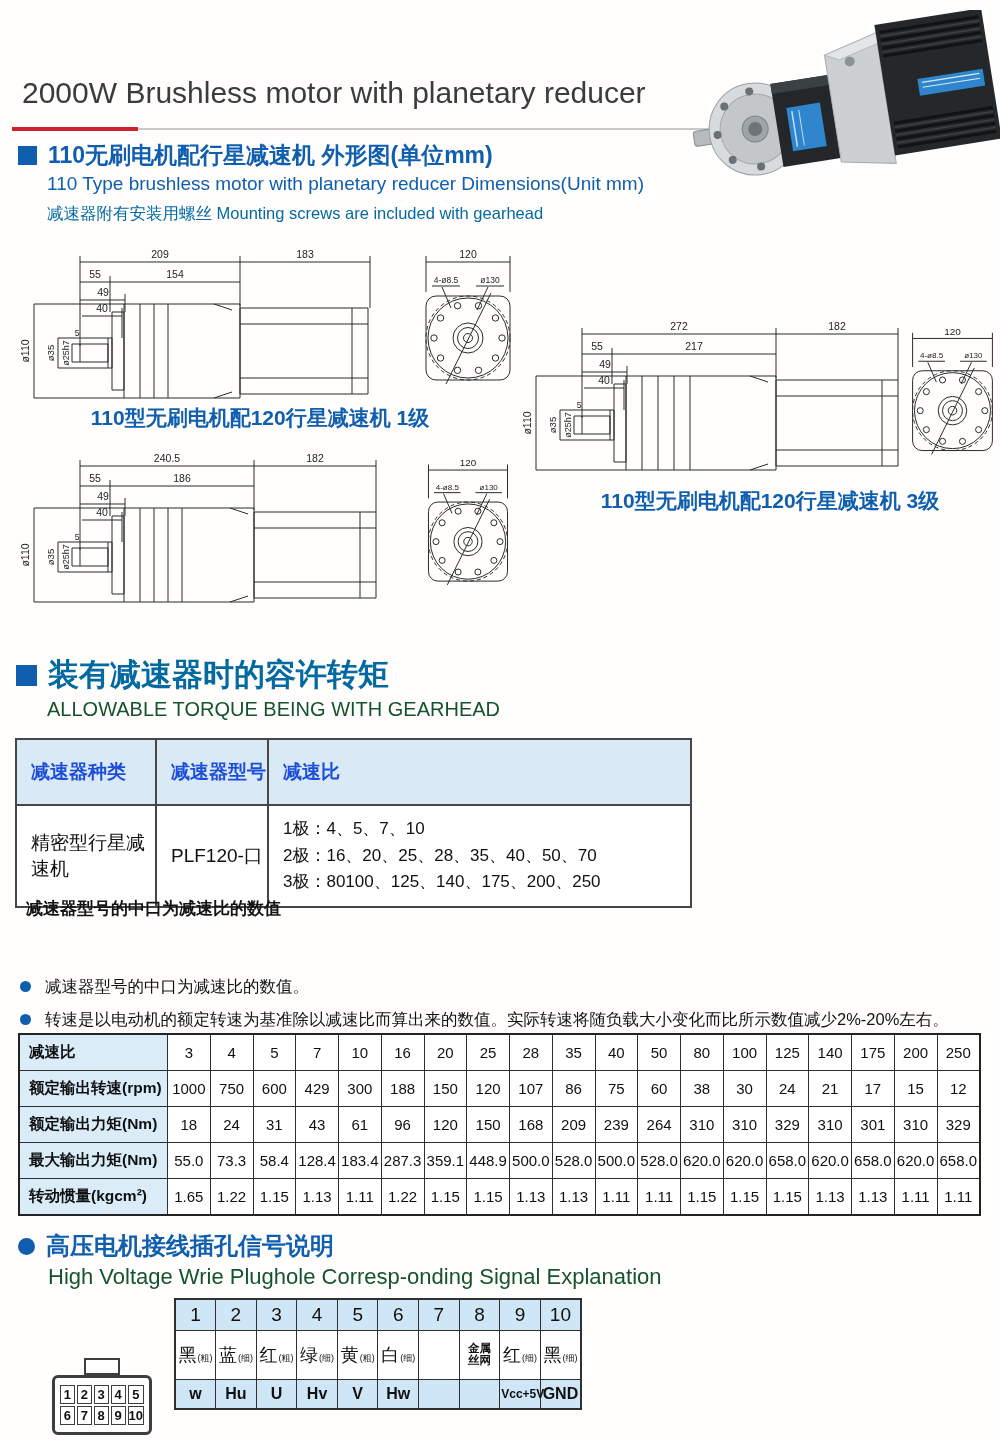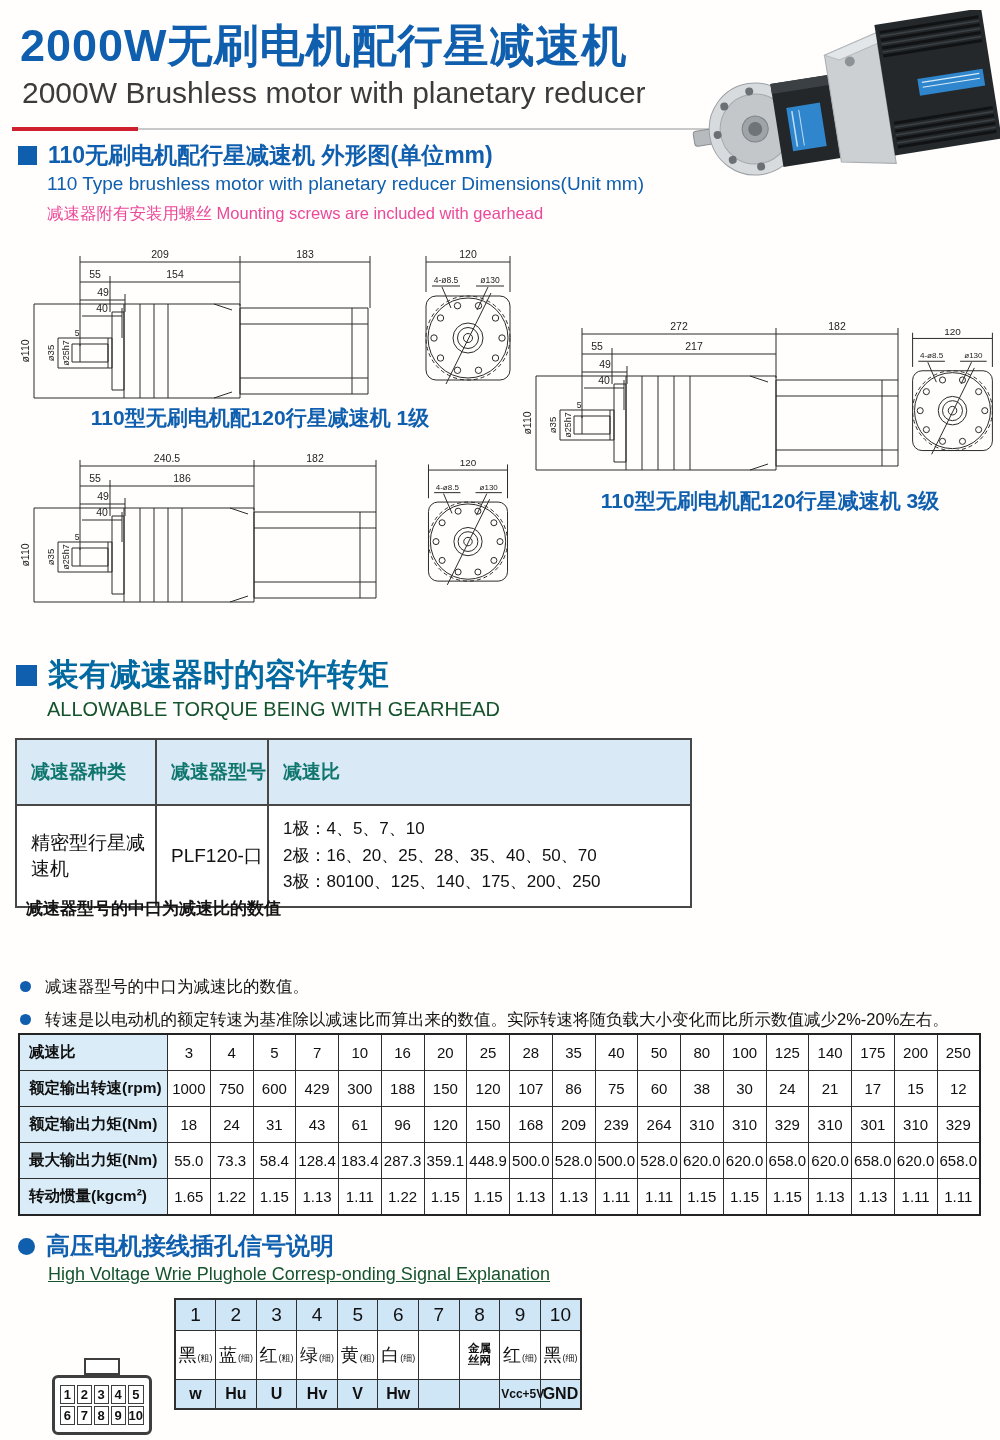--- a/index.html
+++ b/index.html
@@ -14,33 +14,33 @@
   .photo{position:absolute;right:0;top:10px;width:310px;height:208px;}
 
   
   .sec-head{position:absolute;display:flex;align-items:center;gap:11px;text-align:right;}
   .sq{width:19px;height:19px;background:#0f5fae;flex:0 0 auto;}
   .sq-big{width:21px;height:21px;background:#0f5fae;flex:0 0 auto;}
   .dot-big{width:17px;height:17px;border-radius:50%;background:#0f5fae;flex:0 0 auto;}
   .h-blue-md{font-size:23px;font-weight:bold;color:#0f5fae;white-space:nowrap;}
   .h-blue-lg{font-size:31px;font-weight:bold;color:#0369a1;white-space:nowrap;}
   .sub-en-blue{position:absolute;left:47px;top:173px;font-size:19px;font-weight:500;color:#0f5fae;white-space:nowrap;}
-  .note-dark{position:absolute;left:47px;top:203px;font-size:16.5px;color:#ec4899;white-space:nowrap;}
+  .note-dark{position:absolute;left:47px;top:203px;font-size:16.5px;color:#0369a1;white-space:nowrap;}
   .sub-en-dark{position:absolute;font-size:20px;font-weight:500;color:#14532d;white-space:nowrap;}
 
   
   .drawing{position:absolute;}
   .front-view{position:absolute;top:0;}
   .dsvg line,.dsvg rect,.dsvg circle,.dsvg polyline{vector-effect:non-scaling-stroke;}
   .dcap{position:absolute;font-size:21px;font-weight:bold;color:#0f5fae;text-align:center;white-space:nowrap;}
 
   
   .tq{position:absolute;left:15px;top:738px;border-collapse:collapse;table-layout:fixed;width:675px;}
   .tq td{border:2px solid #474747;vertical-align:middle;}
-  .tq .th{background:#d9e9f6;height:62px;font-size:19px;font-weight:bold;padding-left:14px;color:#0f766e;}
+  .tq .th{background:#d9e9f6;height:62px;font-size:19px;font-weight:bold;padding-left:14px;color:#1d4ed8;}
   .tq .bd{background:#fff;height:88px;font-size:19px;padding-left:14px;color:#111;}
   .tq .ratios{font-size:17px;line-height:1.55;padding:6px 0 6px 14px;}
   .tq-note{position:absolute;left:26px;top:897px;font-size:17px;font-weight:600;color:#141414;white-space:nowrap;}
 
   
   .bullets{position:absolute;left:20px;top:940px;width:960px;margin-top:36px;}
   .bullet{display:flex;align-items:flex-start;gap:14px;margin-bottom:11px;}
   .bdot{width:11px;height:11px;border-radius:50%;background:#0f5fae;margin-top:5px;flex:0 0 auto;}
   .btext{font-size:16.5px;color:#121212;white-space:nowrap;}
 
@@ -65,21 +65,20 @@
   .wmain.small{font-size:11.5px;line-height:1.08;display:inline-block;width:26px;white-space:normal;font-weight:bold;}
   .wsub{font-size:9px;margin-left:1px;}
   .wtable .wsig{height:26px;font-size:16px;font-weight:bold;}
   .wtable .wsig.small{font-size:12px;}
 </style>
 </head>
 <body>
 
 <div class="page">
 
-  <div class="title-cn">2000W无刷电机配行星减速机</div>
   <div class="title-en">2000W Brushless motor with planetary reducer</div>
   <div class="divider-red"></div>
   <div class="divider-gray"></div>
 
   <svg class="photo" viewBox="0 0 310 208">
     <g transform="rotate(-9 160 104)">
       <rect x="2" y="97" width="36" height="15" rx="3" fill="#b7bbbe" stroke="#898e92"></rect>
       <circle cx="64" cy="104" r="46" fill="#d8dbdd" stroke="#9aa0a4"></circle>
       <circle cx="64" cy="104" r="35" fill="#c3c7ca" stroke="#a3a8ac"></circle>
       <circle cx="64" cy="66" r="4" fill="#6b7075"></circle>
@@ -546,21 +545,21 @@
           <td class="pcell">1.11</td>
           <td class="pcell">1.11</td>
         </tr>
       </tbody>
   </table>
 
   <div class="sec-head" style="left:18px;top:1230px;">
     <div class="dot-big"></div>
     <div class="h-blue-md" style="font-size:24px;">高压电机接线插孔信号说明</div>
   </div>
-  <div class="sub-en-dark" style="left:48px;top:1264px;font-size:18px;text-decoration:underline;">High Voltage Wrie Plughole Corresp-onding Signal Explanation</div>
+  <div class="sub-en-dark" style="left:48px;top:1264px;font-size:22px;">High Voltage Wrie Plughole Corresp-onding Signal Explanation</div>
 
   <div class="conn">
     <div class="conn-tab"></div>
     <div class="conn-body">
         <div class="conn-cell">1</div>
         <div class="conn-cell">2</div>
         <div class="conn-cell">3</div>
         <div class="conn-cell">4</div>
         <div class="conn-cell">5</div>
         <div class="conn-cell">6</div>

